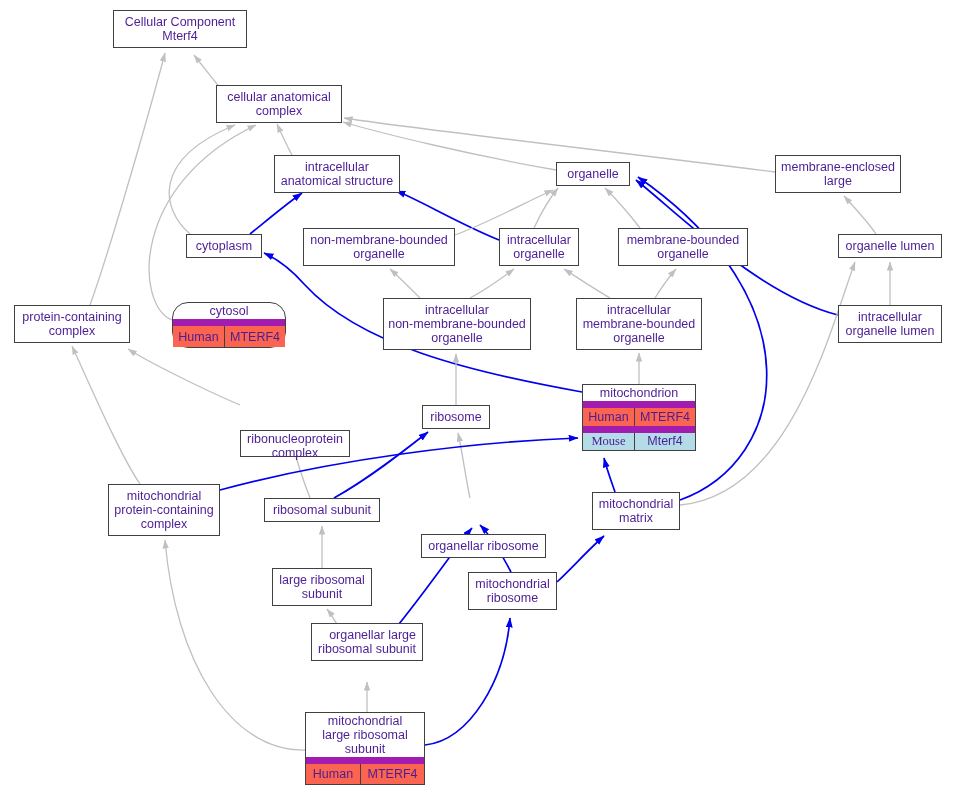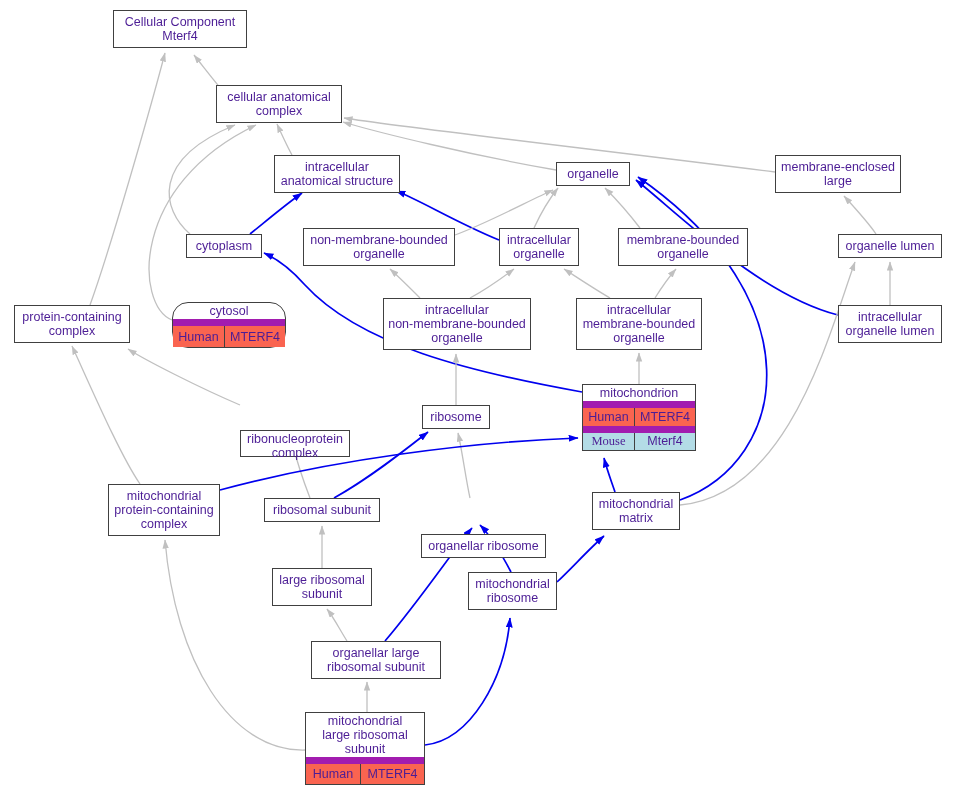--- a/index.html
+++ b/index.html
@@ -217,21 +217,21 @@
 matrix</div>
       </div>
       <div class="node" style="left: 272px; top: 568px; width: 100px; height: 38px;">
         <div class="node-label">large ribosomal
 subunit</div>
       </div>
       <div class="node" style="left: 468px; top: 572px; width: 89px; height: 38px;">
         <div class="node-label">mitochondrial
 ribosome</div>
       </div>
-      <div class="node" style="left: 311px; top: 641px; width: 130px; height: 38px;">
+      <div class="node" style="left: 311px; top: 623px; width: 112px; height: 38px; text-align: right;">
         <div class="node-label">organellar large
 ribosomal subunit</div>
       </div>
       <div class="node" style="left: 305px; top: 712px; width: 120px; height: 73px;">
         <div class="node-label">mitochondrial
 large ribosomal
 subunit</div>
         <div class="gene-row row-human">
           <div class="sp" style="width: 55px;">Human</div>
           <div class="gn" style="flex: 1 1 auto;">MTERF4</div>

